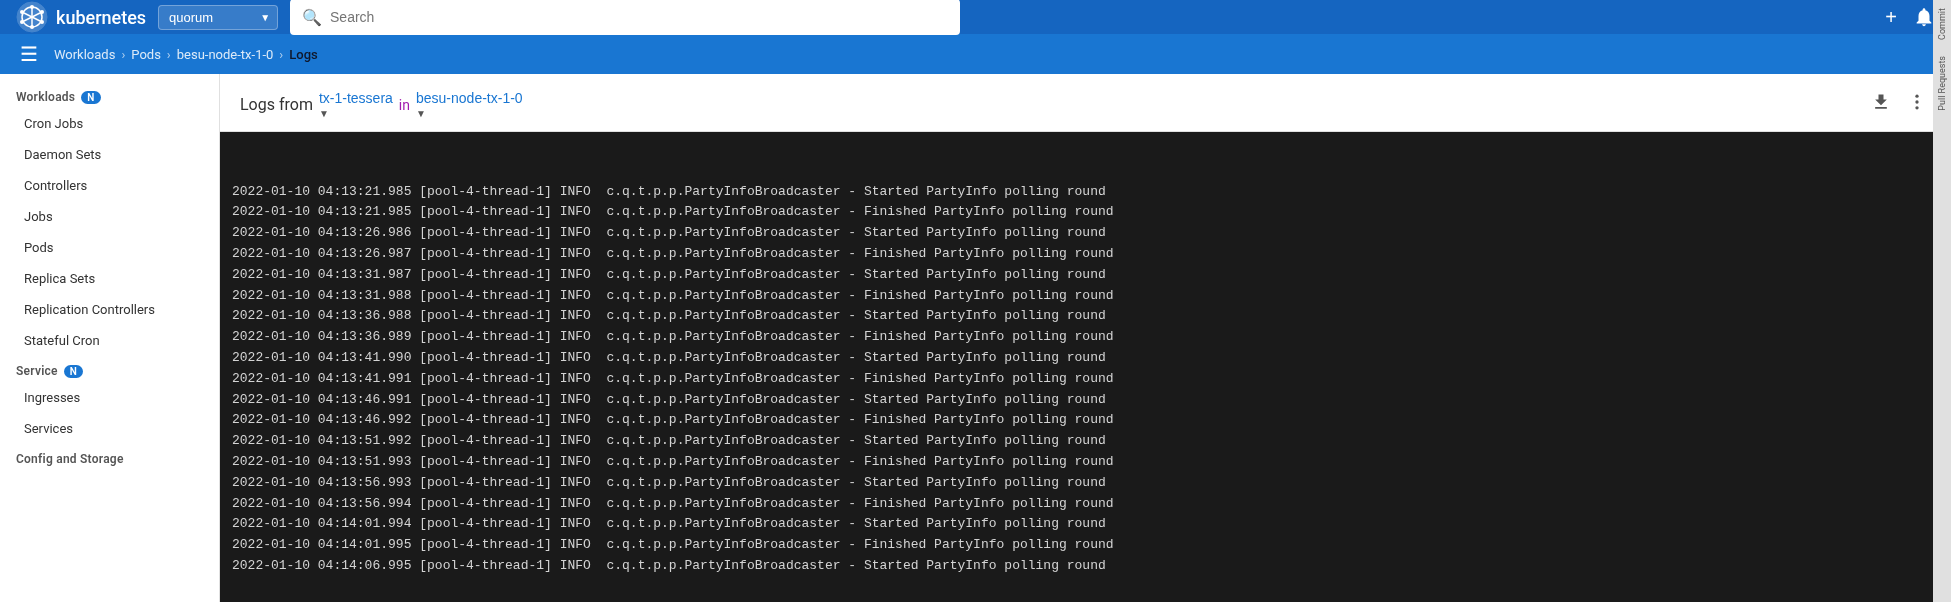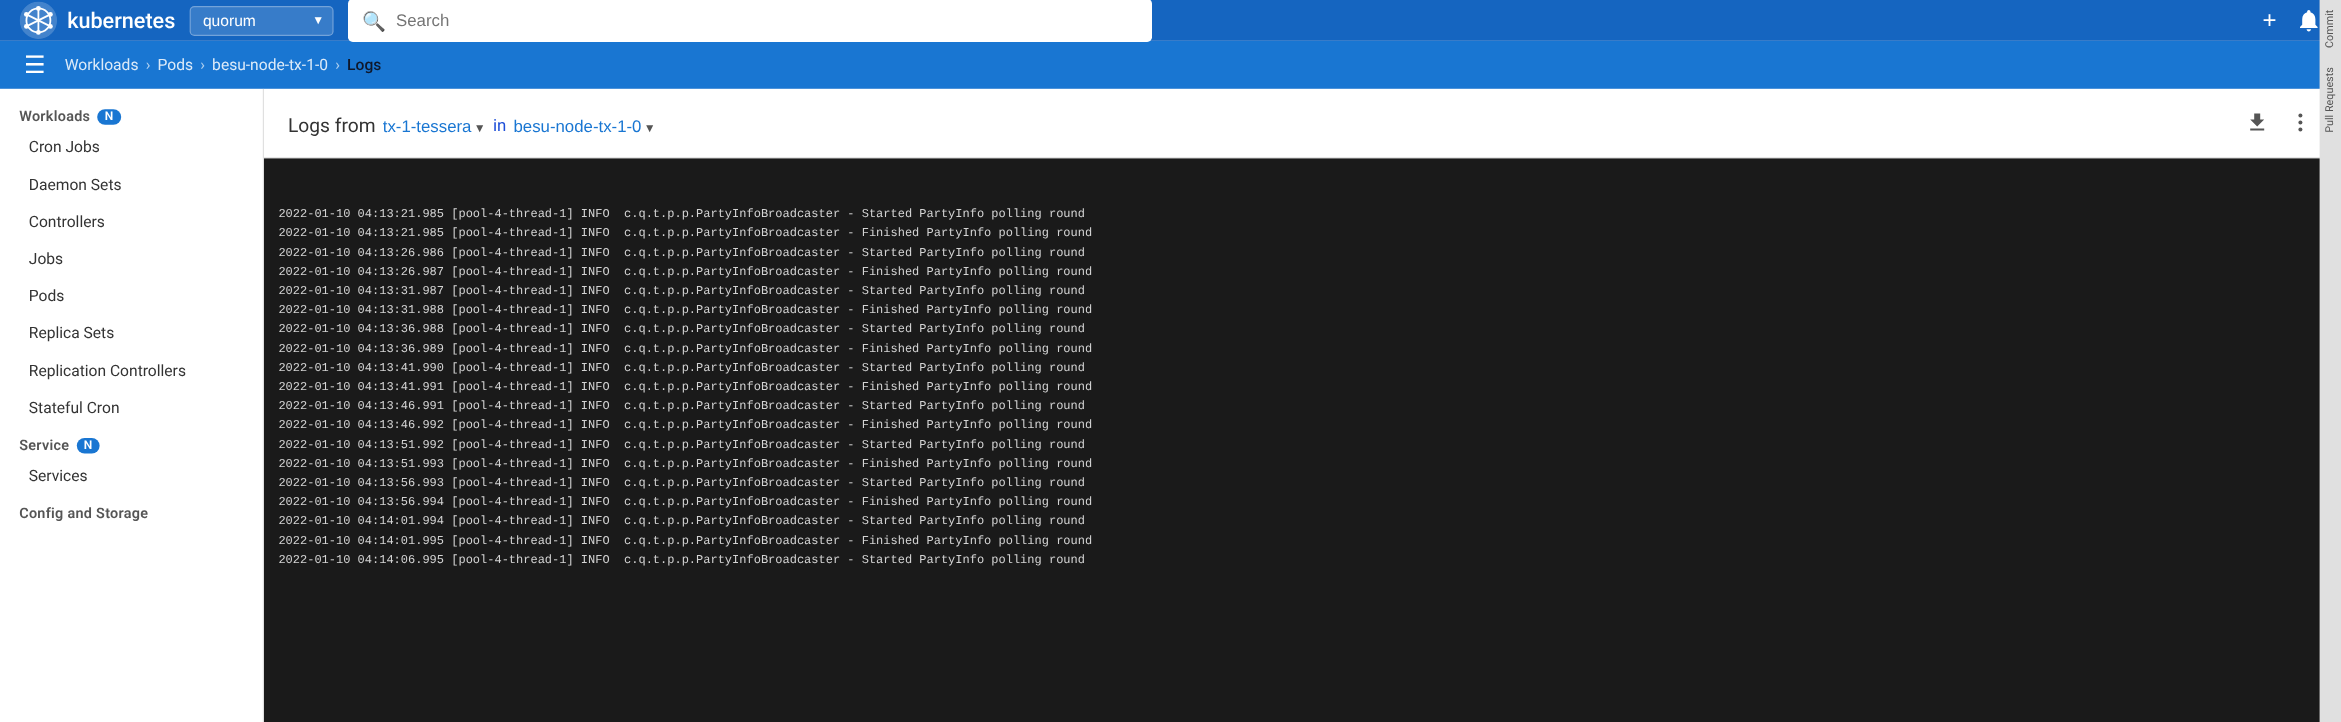--- a/index.html
+++ b/index.html
@@ -197,31 +197,32 @@
       border-bottom: 1px solid #e0e0e0;
       gap: 0;
     }
     .logs-from-text {
       color: #333;
       font-size: 16px;
       margin-right: 6px;
     }
     .log-selector {
       display: flex;
-      align-items: flex-end;
+      align-items: flex-start;
       background: none;
       border: none;
       cursor: pointer;
       color: #1976d2;
       font-size: 14px;
       gap: 2px;
+      flex-direction: column;
     }
     .log-selector-chevron { font-size: 10px; color: #555; }
     .logs-in-text {
-      color: #1d4ed8;
+      color: #a21caf;
       font-size: 14px;
       margin: 0 6px;
     }
     .logs-header-actions {
       margin-left: auto;
       display: flex;
       align-items: center;
       gap: 8px;
     }
     .icon-btn {
@@ -233,21 +234,21 @@
       padding: 4px;
       border-radius: 4px;
     }
 
     
     .log-output {
       flex: 1;
       background: #1a1a1a;
       color: #d4d4d4;
       font-family: 'Courier New', 'Consolas', monospace;
-      font-size: 10px;
+      font-size: 13px;
       line-height: 1.6;
       overflow-y: auto;
       padding: 8px 12px;
       white-space: pre;
     }
     .log-line { display: block; }
 
     
     .log-output::-webkit-scrollbar { width: 8px; }
     .log-output::-webkit-scrollbar-track { background: #2a2a2a; }
@@ -336,20 +337,23 @@
     <div class="sidebar-item">
       <span>Replication Controllers</span>
     </div>
     <div class="sidebar-item">
       <span>Stateful Cron</span>
     </div>
 
     <div class="sidebar-section-header">
       <span>Service</span>
       <span class="sidebar-badge">N</span>
+    </div>
+    <div class="sidebar-item">
+      <span>Ingresses</span>
     </div>
     <div class="sidebar-item">
       <span>Services</span>
     </div>
 
     <div class="sidebar-section-header">
       <span>Config and Storage</span>
     </div>
   </aside>
 

